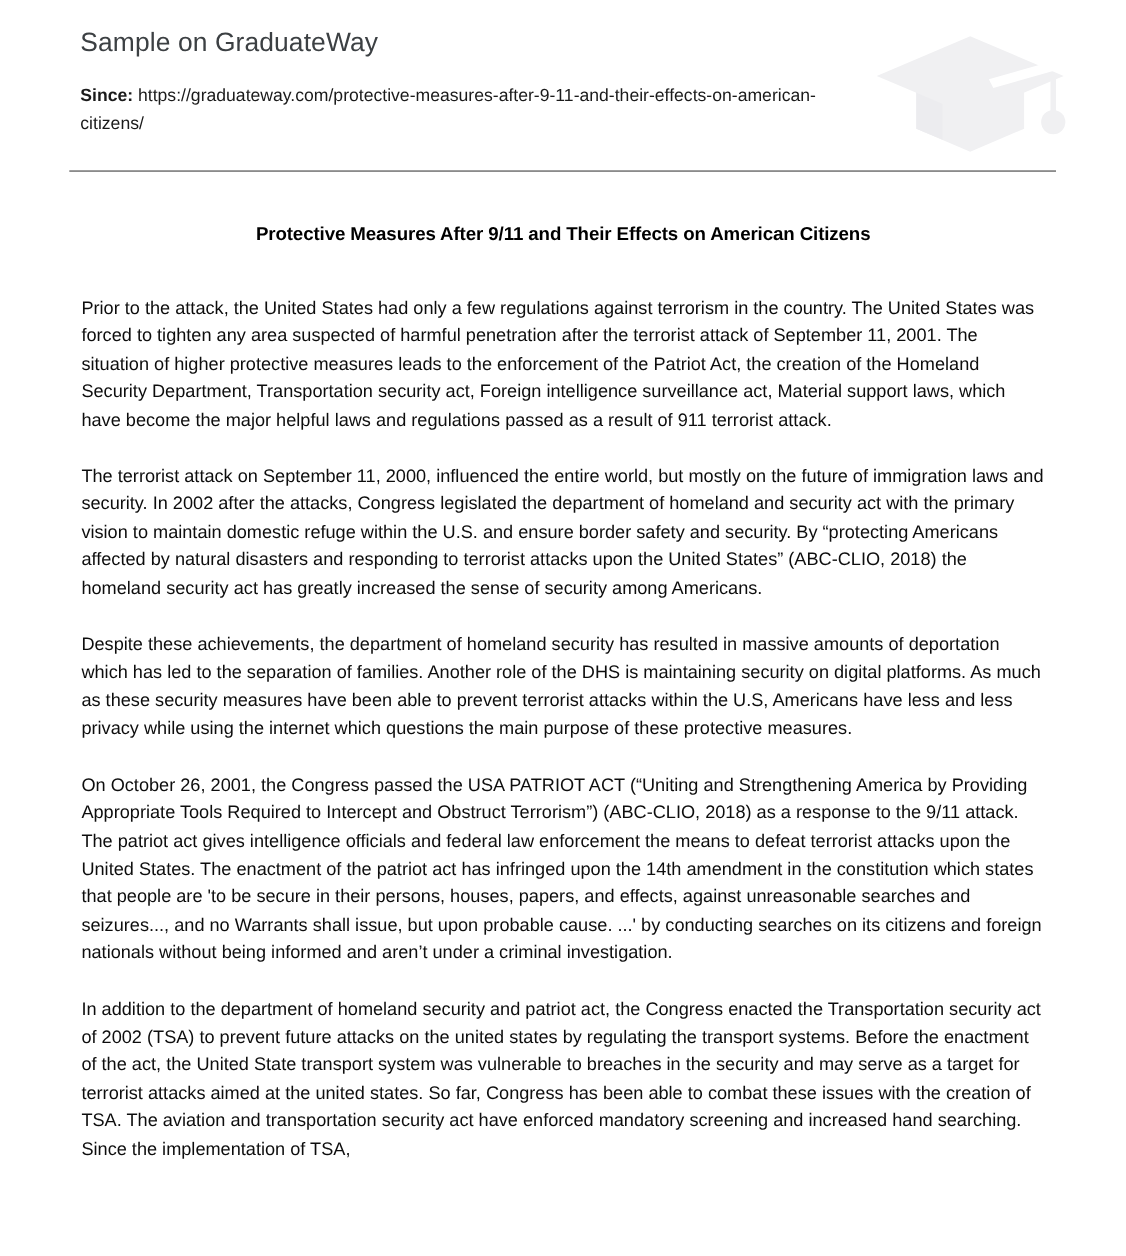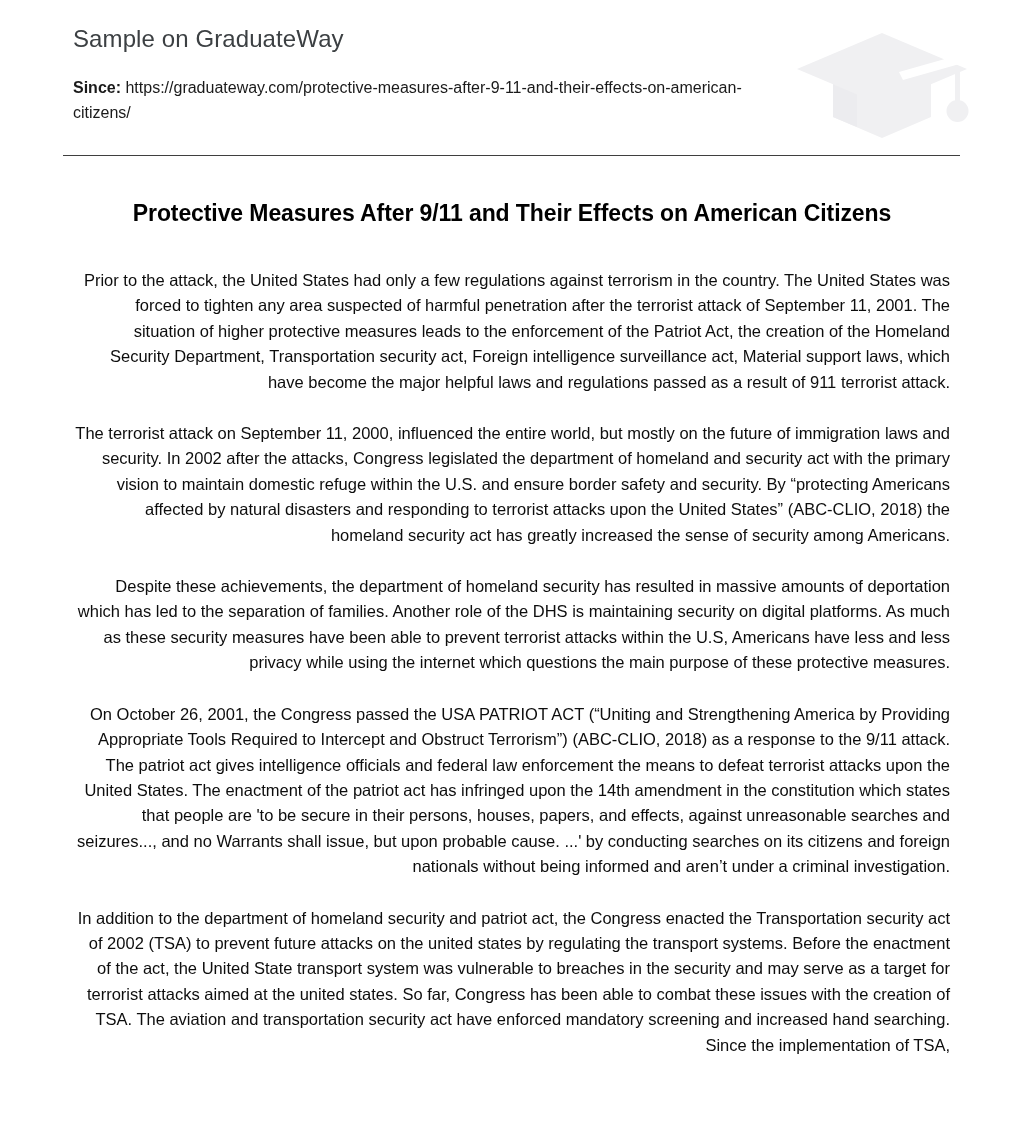--- a/index.html
+++ b/index.html
@@ -84,34 +84,34 @@
   
   .article {
     position: absolute;
     left: 74px;
     top: 198px;
     width: 876px;
   }
 
   .article-title {
     margin: 0 0 40px 0;
-    font-size: 23px;
+    font-size: 17px;
     font-weight: 700;
     line-height: 30px;
     text-align: center;
     color: #000000;
     letter-spacing: -0.1px;
   }
 
   .para {
     margin: 0 0 26px 0;
     font-size: 16.5px;
     line-height: 25.4px;
     color: #0d0d0d;
-    text-align: right;
+    text-align: left;
   }
   .para:last-child {
     margin-bottom: 10px;
   }
 </style>
 </head>
 <body>
 
 <div class="page">
 

